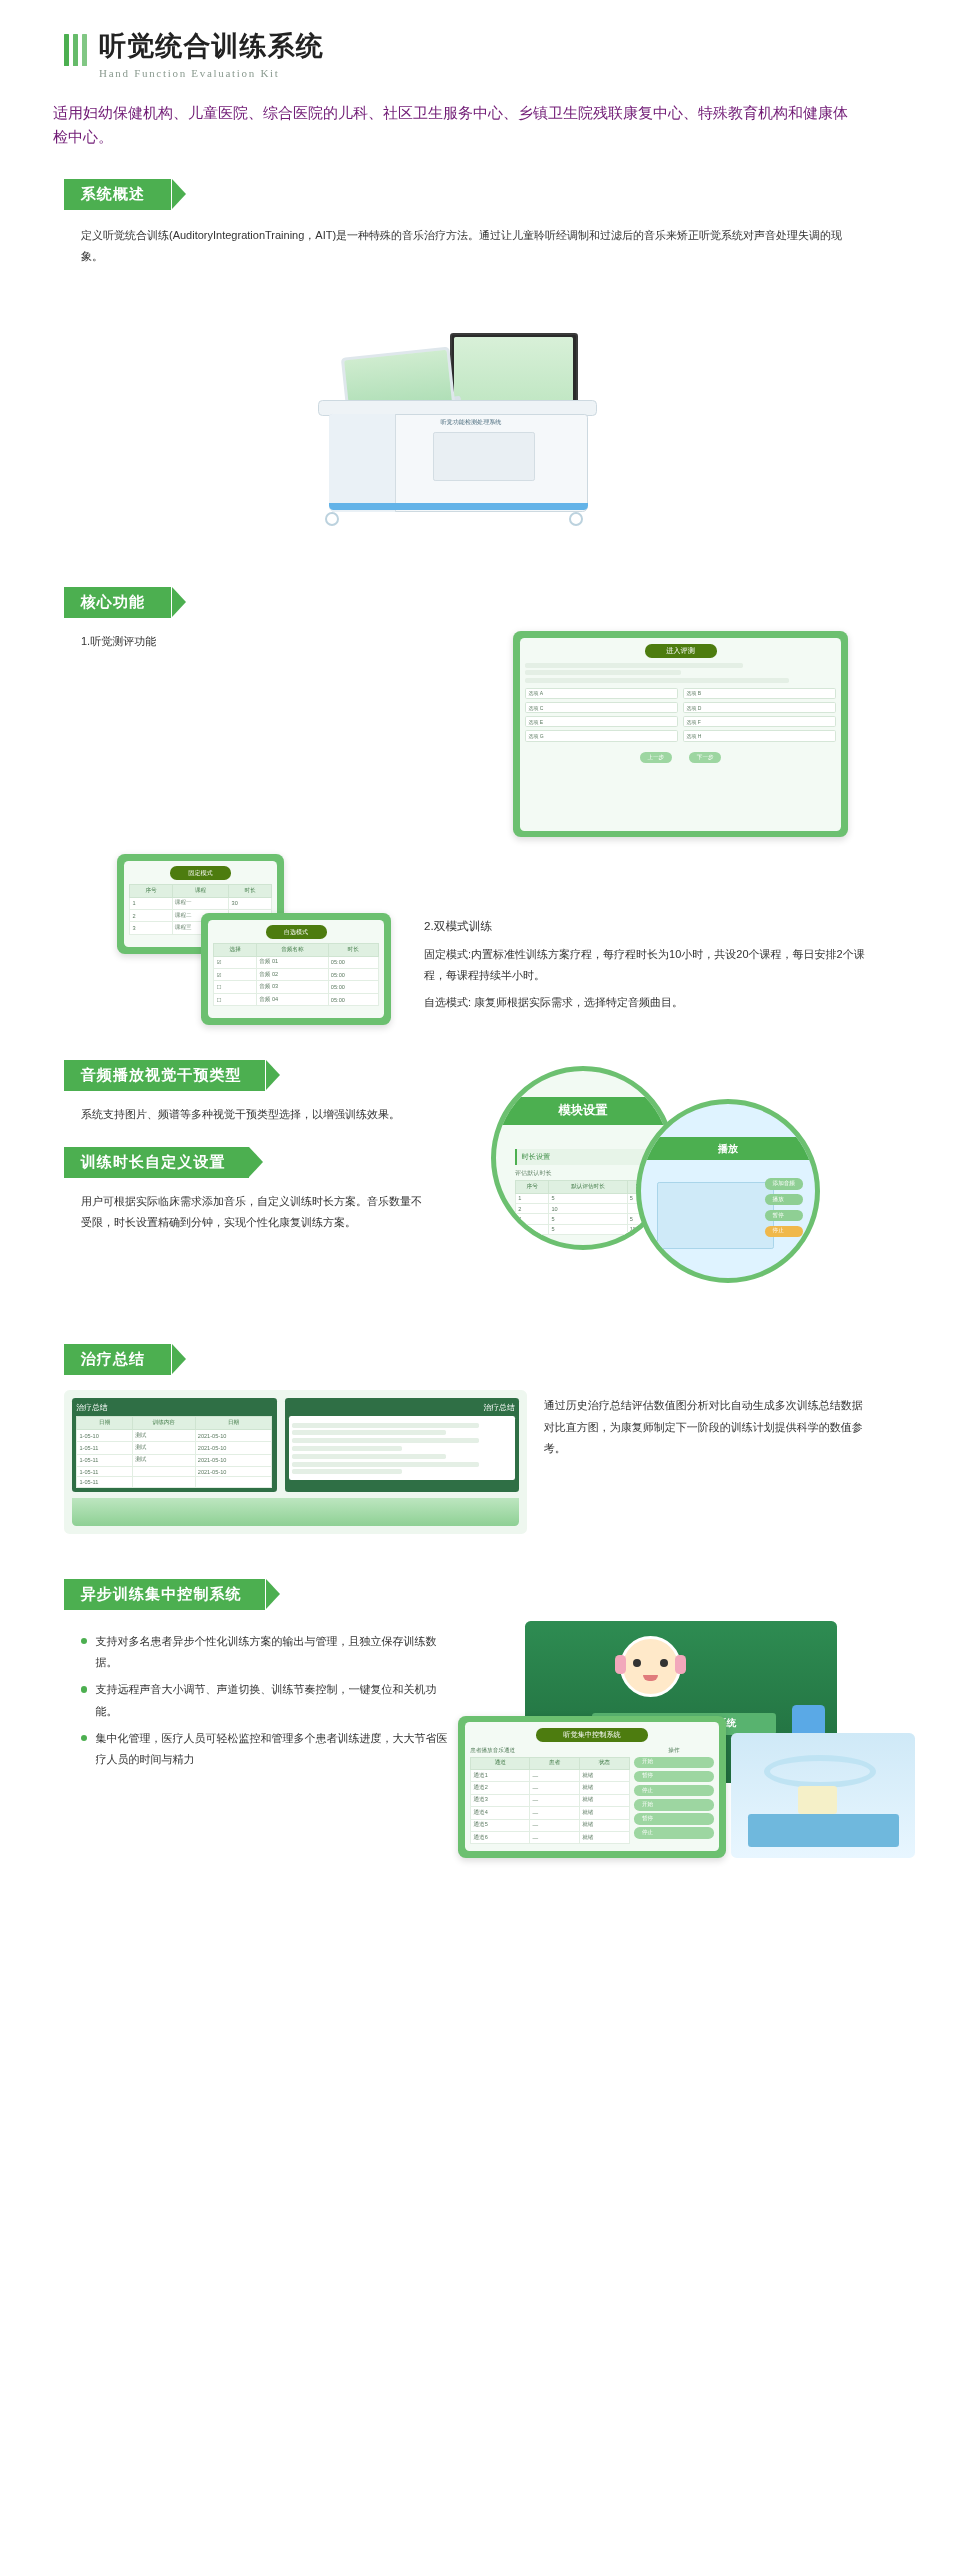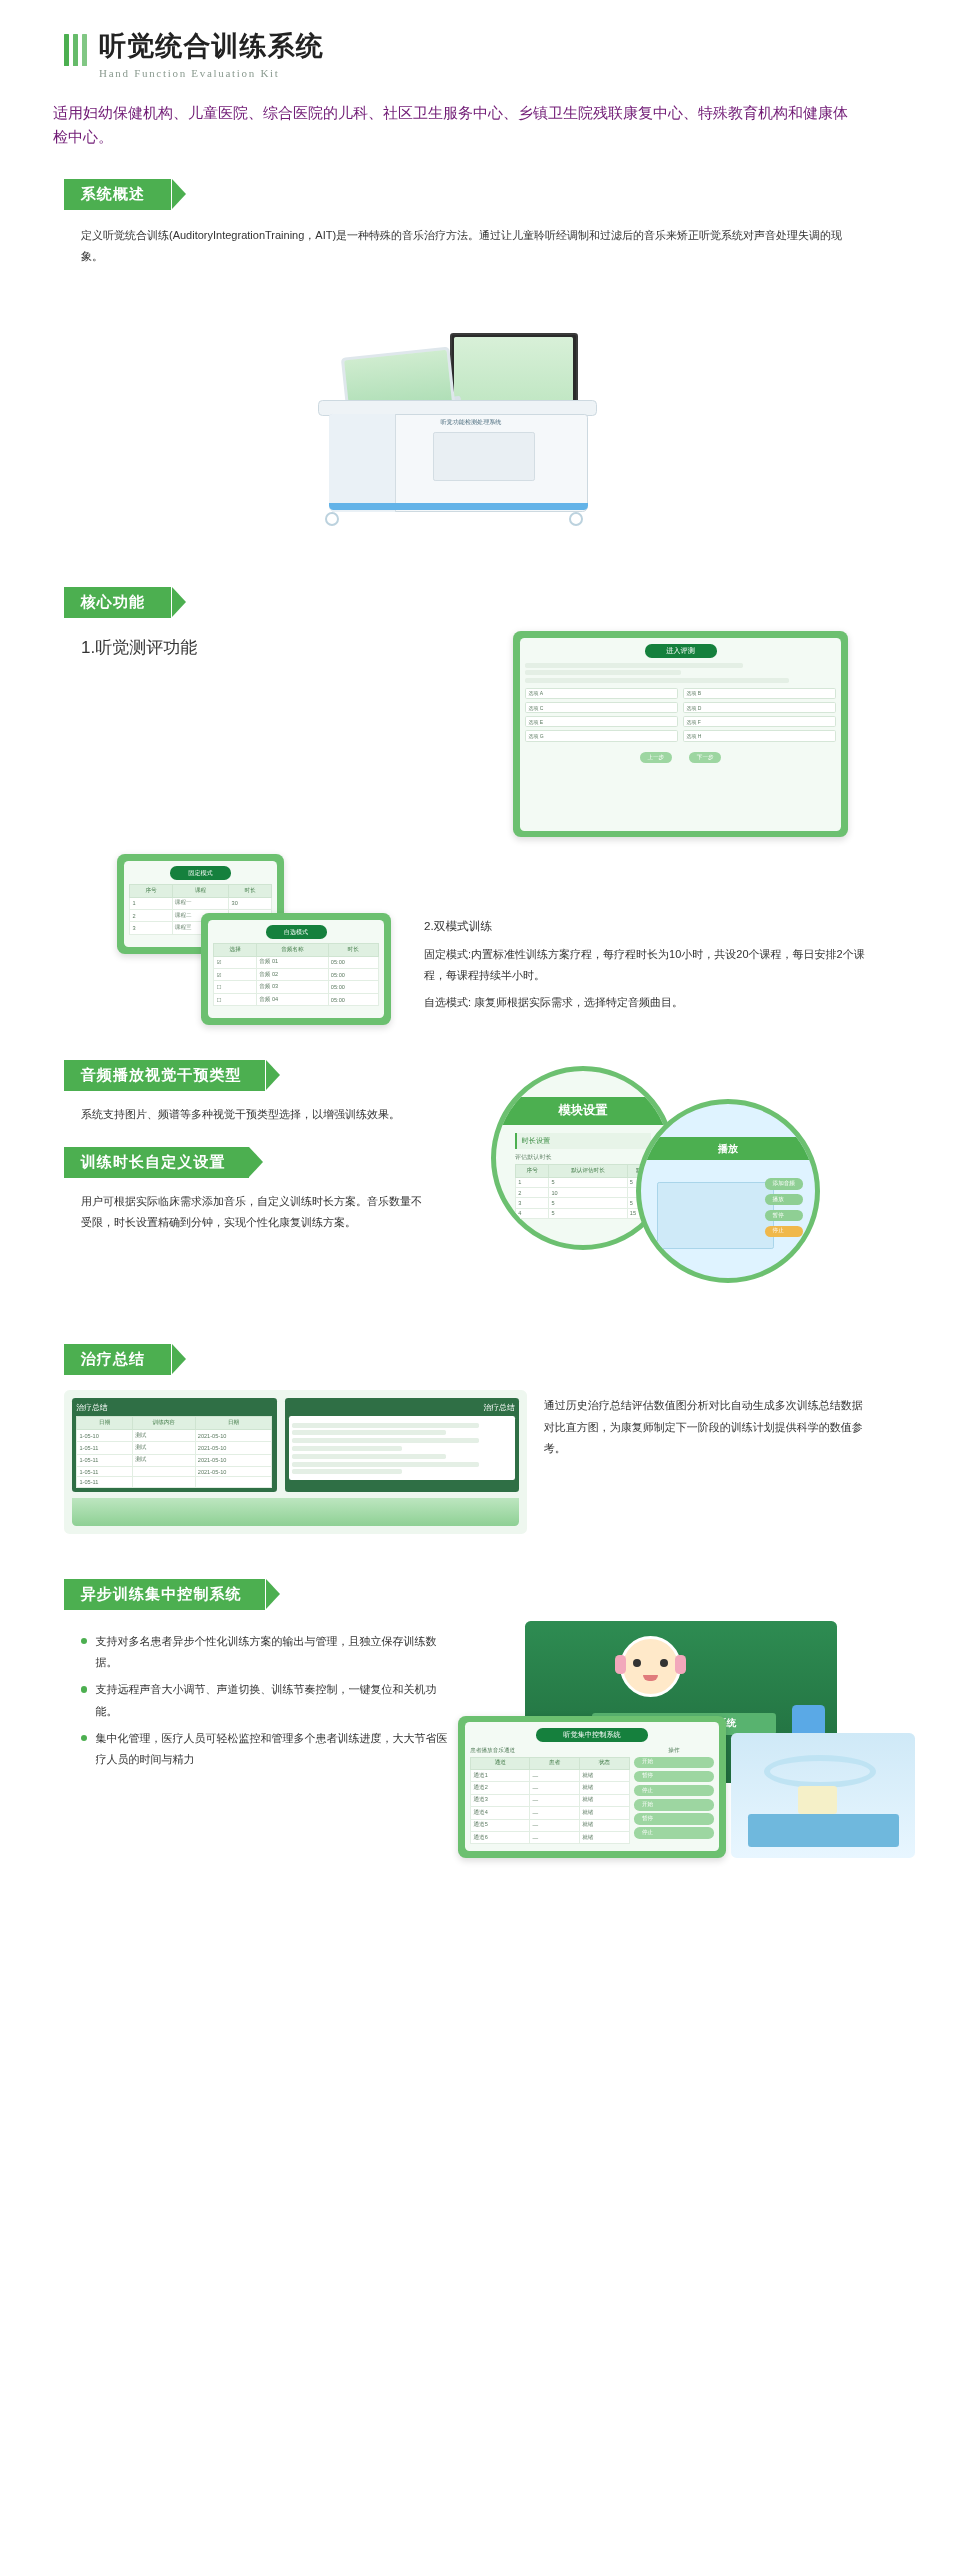--- a/index.html
+++ b/index.html
@@ -57,21 +57,21 @@
   .tablet { position:absolute; left:42px; top:72px; width:109px; height:67px; background:#e6edf2; border:3.3px solid #dfe7ec; border-radius:4.5px; transform:rotate(-6deg); }
   .tablet .scr { position:absolute; inset:0; background:linear-gradient(#cfeccf,#a9dcb2); border-radius:2.2px; }
   .arm { position:absolute; left:98px; top:120px; width:61px; height:5.6px; background:#d8e2e8; border-radius:2.2px; transform:rotate(-8deg); }
   .wheel { position:absolute; width:14.5px; height:14.5px; border:2.2px solid #bcd2de; border-radius:50%; background:#fff; bottom:4.5px; }
   .wheel.l{ left:23.4px; } .wheel.r{ left:267px; }
   .accent-bar { position:absolute; left:27px; top:223px; width:259px; height:6.7px; background:#63b3e8; border-radius:0 0 4.5px 4.5px; }
 
   
   .shot { border-radius:7.8px; background:#6cc070; padding:6.7px; box-shadow:0 2.2px 7.8px rgba(0,0,0,.14); }
   .shot .inner { background:#f3faf4; border-radius:4.5px; height:100%; padding:5.6px; }
-  .mini-head { background:#15803d; color:#fff; font-size:7.2px; text-align:center; border-radius:6.7px; padding:2.2px 0; width:72px; margin:0 auto 4.5px auto; }
+  .mini-head { background:#4d7c0f; color:#fff; font-size:7.2px; text-align:center; border-radius:6.7px; padding:2.2px 0; width:72px; margin:0 auto 4.5px auto; }
   .mini-row { height:5px; background:#e4efe5; border-radius:1.7px; margin:2.8px 0; }
   .mini-row.w70{ width:70%; } .mini-row.w50{ width:50%; } .mini-row.w85{ width:85%; }
   .mini-grid { display:grid; grid-template-columns:1fr 1fr; gap:2.8px 5.6px; margin-top:4.5px; }
   .chip { font-size:5px; color:#5d7b62; background:#fff; border:0.6px solid #d5e6d7; border-radius:1.7px; padding:1.7px 2.2px; overflow:hidden; white-space:nowrap; }
   .btn-sm { display:inline-block; background:#9dd6a1; color:#fff; font-size:5.6px; border-radius:5.6px; padding:1.7px 7.8px; }
 
   
   .tbl { width:100%; border-collapse:collapse; font-size:5.6px; color:#5d7b62; }
   .tbl th { background:#dff0e1; color:#417a47; font-weight:normal; padding:1.7px 2.2px; border:0.6px solid #cfe4d1; }
   .tbl td { background:#fff; padding:1.7px 2.2px; border:0.6px solid #e2eee3; }
@@ -126,21 +126,21 @@
         <div class="wheel r"></div>
       </div>
     </div>
   </div>
 
   <div class="sec" style="margin-top:56px;">
     <div class="ribbon">核心功能</div>
 
     <div class="row" style="margin-top:13.4px;">
       <div style="width:502px;">
-        <div class="body-text indent" style="font-size:17px;">1.听觉测评功能</div>
+        <div class="body-text indent" style="font-size:11px;">1.听觉测评功能</div>
       </div>
 
       <div class="shot" style="width:335px; height:206px; margin-left:11px;">
         <div class="inner">
           <div class="mini-head">进入评测</div>
           <div class="mini-row w70"></div>
             <div class="mini-row w50"></div>
             <div class="mini-row w85"></div>
           <div class="mini-grid">
             <div class="chip">选项 A</div>
@@ -241,21 +241,21 @@
         <div class="ribbon wide">音频播放视觉干预类型</div>
         <div class="body-text indent" style="margin-top:12.3px; width:346px;">系统支持图片、频谱等多种视觉干预类型选择，以增强训练效果。</div>
 
         <div class="ribbon wide" style="margin-top:22px;">训练时长自定义设置</div>
         <div class="body-text indent" style="margin-top:12.3px; width:346px;">用户可根据实际临床需求添加音乐，自定义训练时长方案。音乐数量不受限，时长设置精确到分钟，实现个性化康复训练方案。</div>
       </div>
 
       <div style="position:relative; width:435px; height:234px;">
         <div class="circle-img" style="position:absolute; left:11px; top:5.6px; width:184px; height:184px; background:#f2faf3; border:5.6px solid #6cc070;">
           <div style="background:#4caf50; color:#fff; text-align:center; font-size:12.3px; font-weight:bold; padding:5.6px 0; margin-top:26px;">模块设置</div>
-          <div style="padding:8px 19px;">
+          <div style="padding:24px 19px;">
             <div style="background:#e7f4e8; border-left:2.8px solid #4caf50; font-size:7.2px; color:#3f8f46; padding:2.8px 4.5px;">时长设置</div>
             <div style="font-size:6.1px; color:#6b8a70; margin:4.5px 0 2.2px 0;">评估默认时长</div>
             <table class="tbl">
               <tbody>
                   <tr>
                     <th>序号</th>
                     <th>默认评估时长</th>
                     <th>默</th>
                   </tr>
               <tr>

